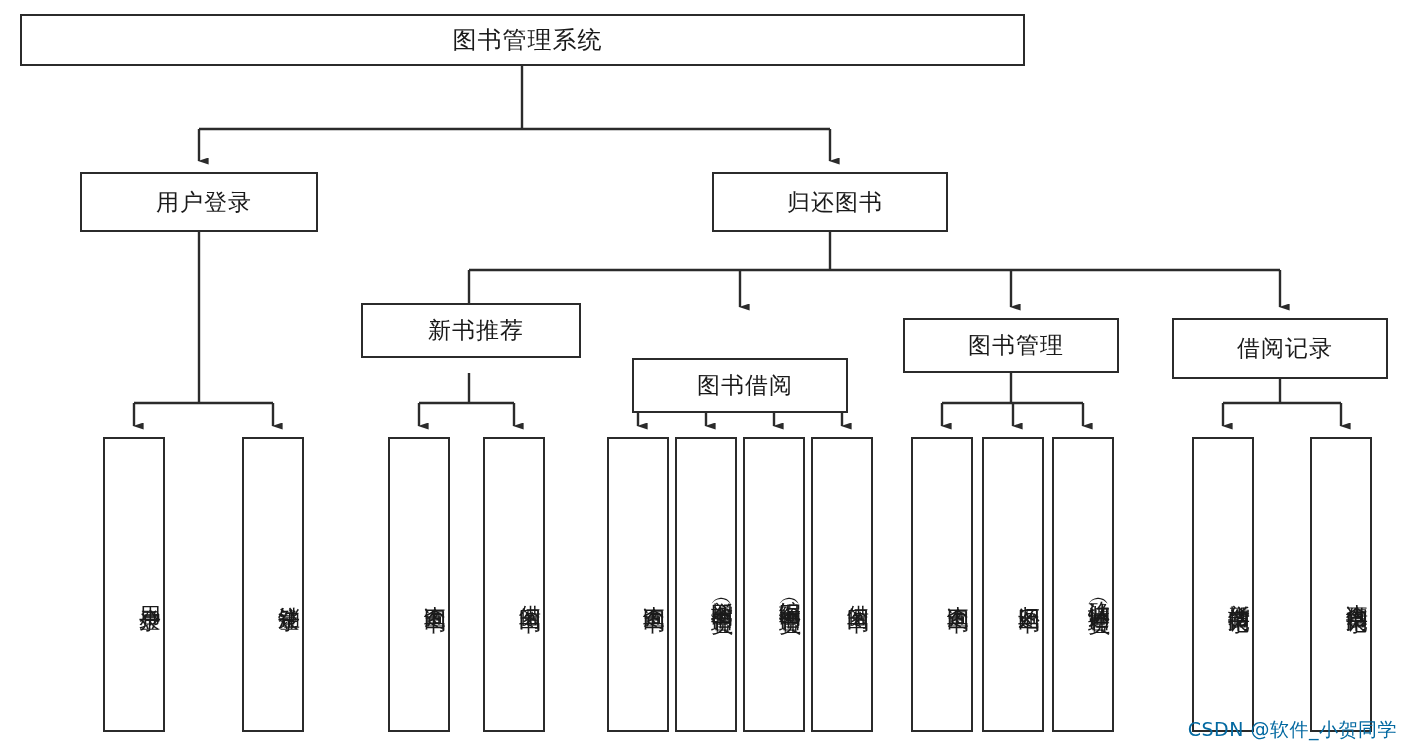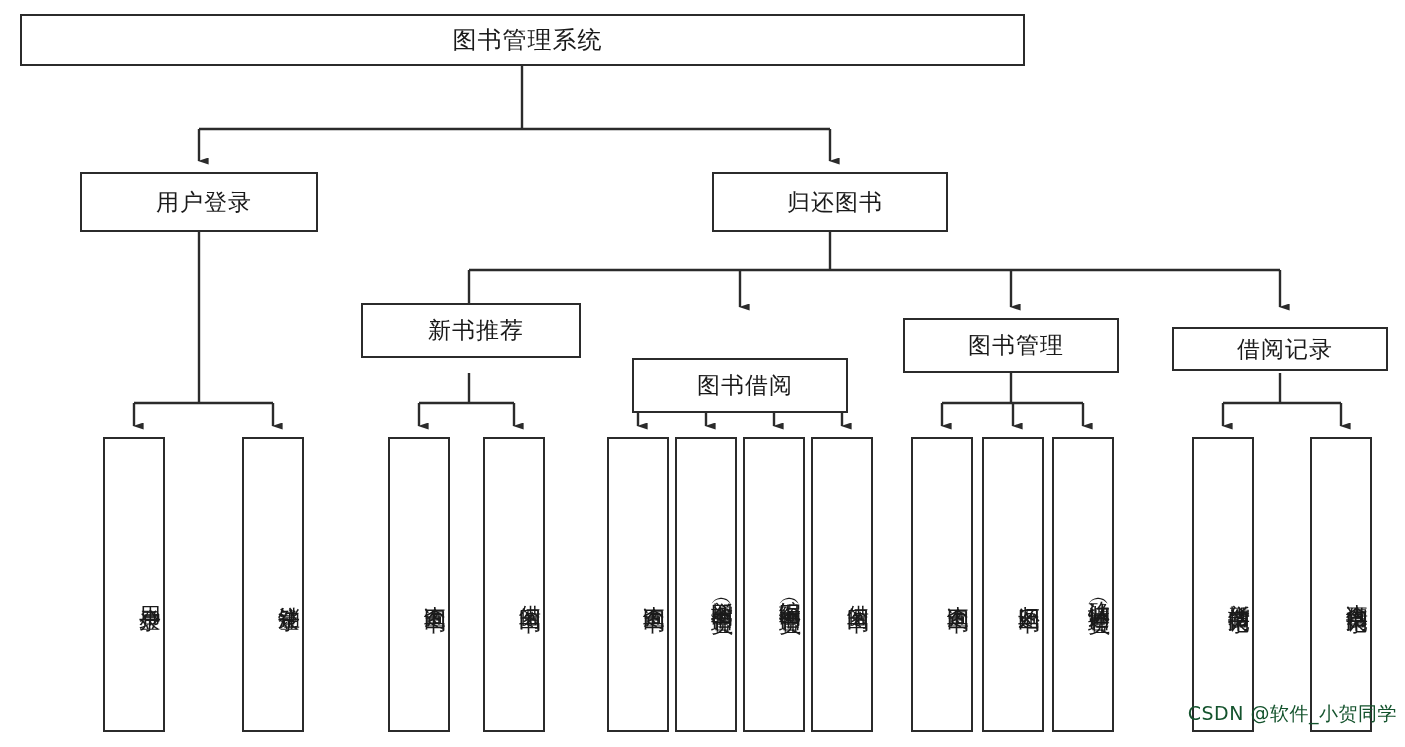--- a/index.html
+++ b/index.html
@@ -56,23 +56,23 @@
     left: 0;
     top: 0;
     width: 1405px;
     height: 747px;
     z-index: 1;
     pointer-events: none;
   }
   .watermark {
     position: absolute;
     right: 8px;
-    bottom: 20px;
+    bottom: 4px;
     font-size: 19px;
-    color: #14532d;
+    color: #0369a1;
     letter-spacing: 0.5px;
     z-index: 5;
     white-space: nowrap;
   }
 </style>
 </head>
 <body>
 
 <div id="canvas">
 
@@ -139,21 +139,21 @@
 
   <div class="node horiz" id="n-l3-0" style="left: 361px; top: 303px; width: 220px; height: 55px;">
     <span>新书推荐</span>
   </div>
   <div class="node horiz" id="n-l3-1" style="left: 632px; top: 318px; width: 216px; height: 55px; margin-top: 40px;">
     <span>图书借阅</span>
   </div>
   <div class="node horiz" id="n-l3-2" style="left: 903px; top: 318px; width: 216px; height: 55px;">
     <span>图书管理</span>
   </div>
-  <div class="node horiz" id="n-l3-3" style="left: 1172px; top: 318px; width: 216px; height: 44px; margin-top: 9px;">
+  <div class="node horiz" id="n-l3-3" style="left: 1172px; top: 318px; width: 216px; height: 61px;">
     <span>借阅记录</span>
   </div>
 
   <div class="node vert" id="n-lf-0" style="left: 103px; top: 437px; width: 62px; height: 295px;">
     <span class="vlabel">用户登录</span>
   </div>
   <div class="node vert" id="n-lf-1" style="left: 242px; top: 437px; width: 62px; height: 295px;">
     <span class="vlabel">注销登录</span>
   </div>
   <div class="node vert" id="n-lf-2" style="left: 388px; top: 437px; width: 62px; height: 295px;">

